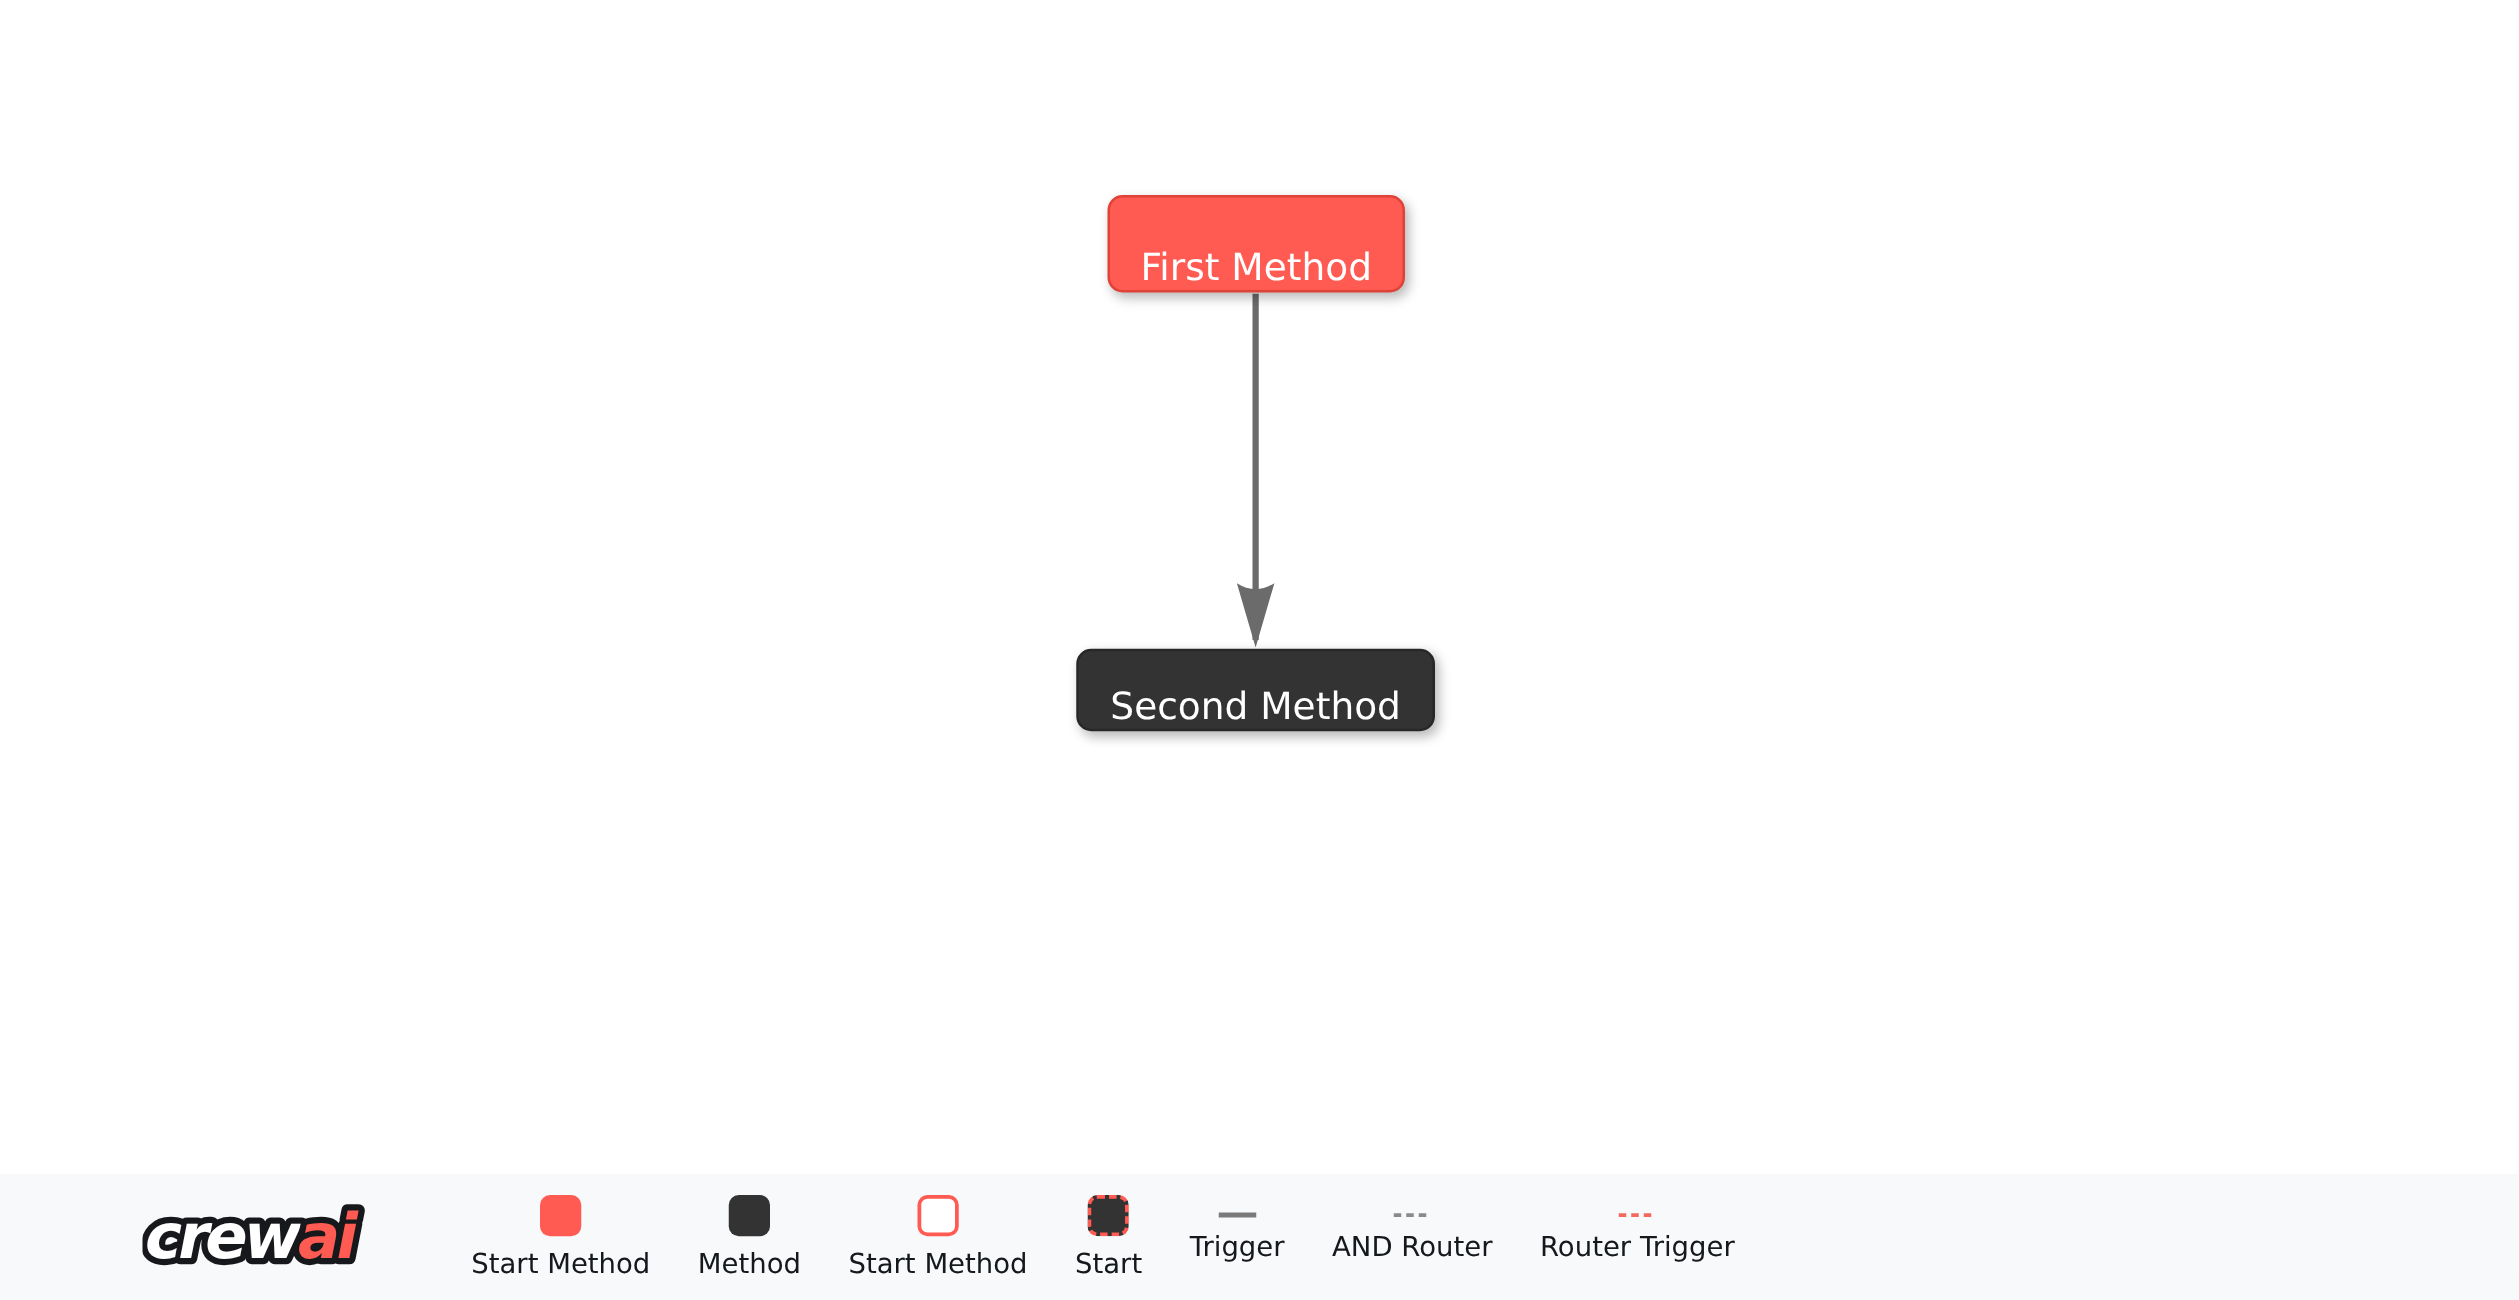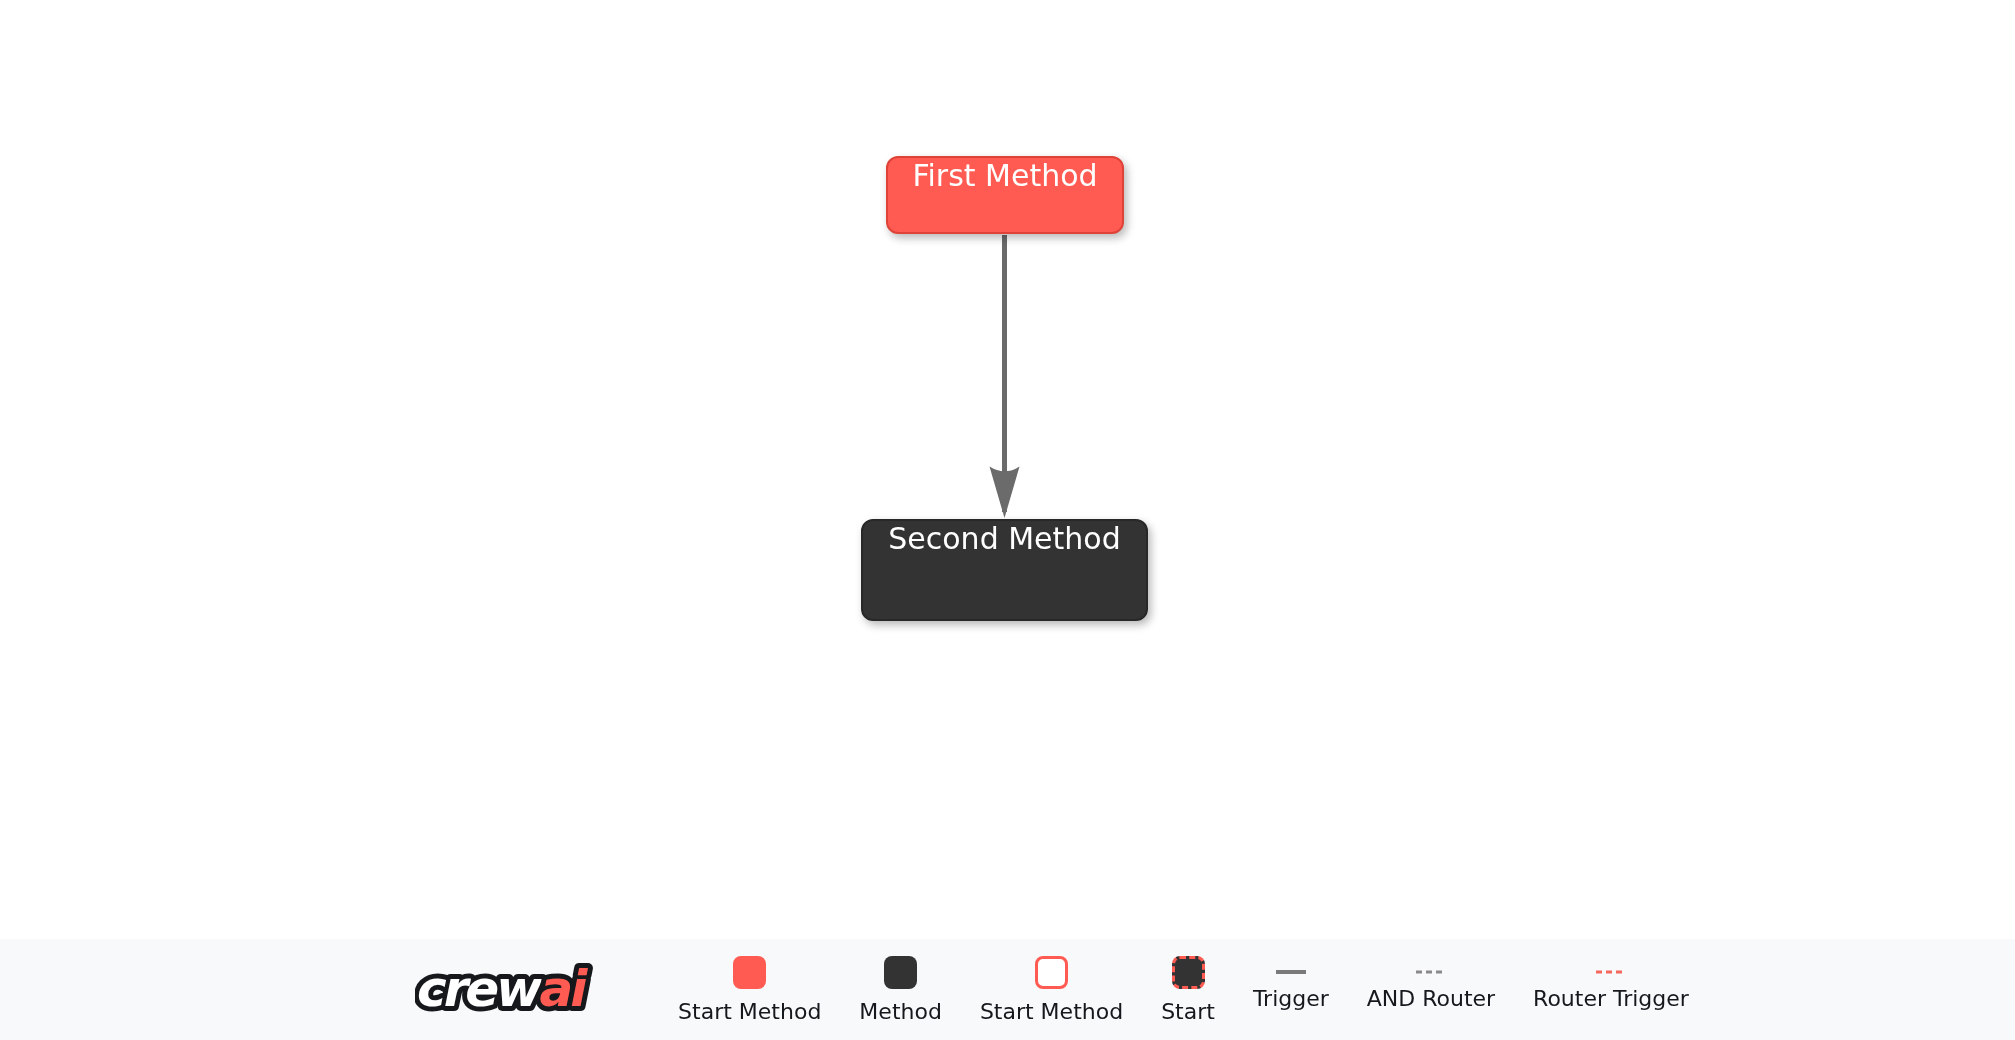--- a/index.html
+++ b/index.html
@@ -27,55 +27,54 @@
   .edge-layer {
     position: absolute;
     left: 0; top: 0;
     width: 2015px;
     height: 939px;
     pointer-events: none;
   }
   .node {
     position: absolute;
     display: flex;
-    align-items: flex-start;
+    align-items: flex-end;
     justify-content: center;
     color: #ffffff;
     font-size: 30px;
     border-radius: 12px;
     box-shadow: 3px 4px 9px rgba(0,0,0,0.28);
     white-space: nowrap;
     cursor: grab;
     box-sizing: border-box;
   }
   .node-start {
     left: 886px; top: 156px;
     width: 238px; height: 78px;
     background: #FF5B52;
     border: 2px solid #DF4338;
   }
   .node-method {
     left: 861px; top: 519px;
-    width: 287px; height: 102px;
+    width: 287px; height: 66px;
     background: #333333;
     border: 2px solid #282828;
   }
   
   .legend-bar {
     position: absolute;
     left: 0; bottom: 0;
     width: 2015px;
     height: 101px;
     background: #F8F9FA;
     display: flex;
     align-items: center;
-    padding-left: 89px;
+    padding-left: 114px;
     box-sizing: border-box;
     gap: 38px;
-    justify-content: center;
   }
   .legend-item {
     display: flex;
     align-items: center;
     gap: 10px;
     font-size: 22px;
     color: #15181c;
     white-space: nowrap;
     flex-direction: column;
   }

